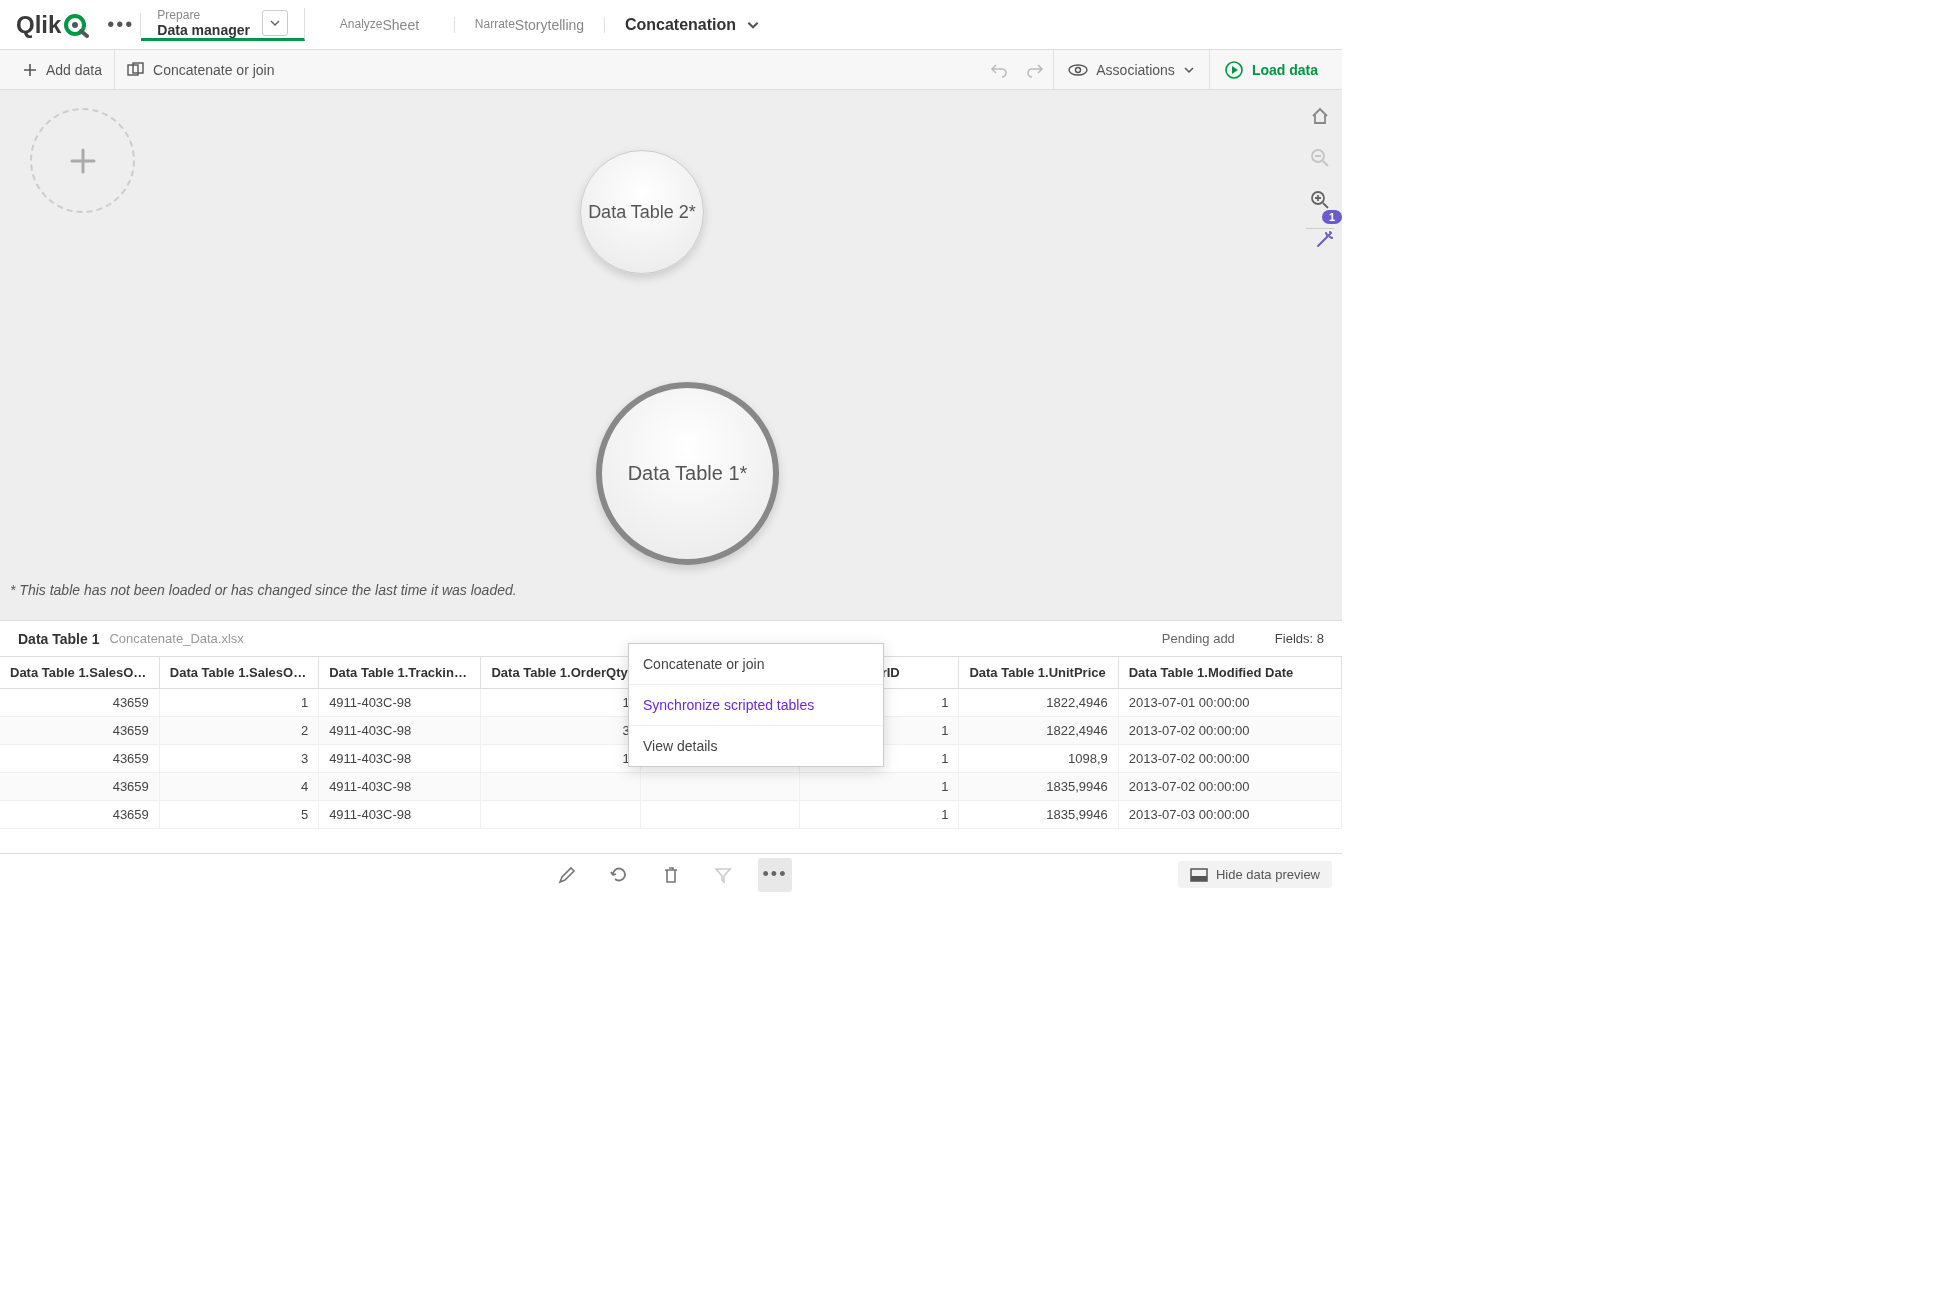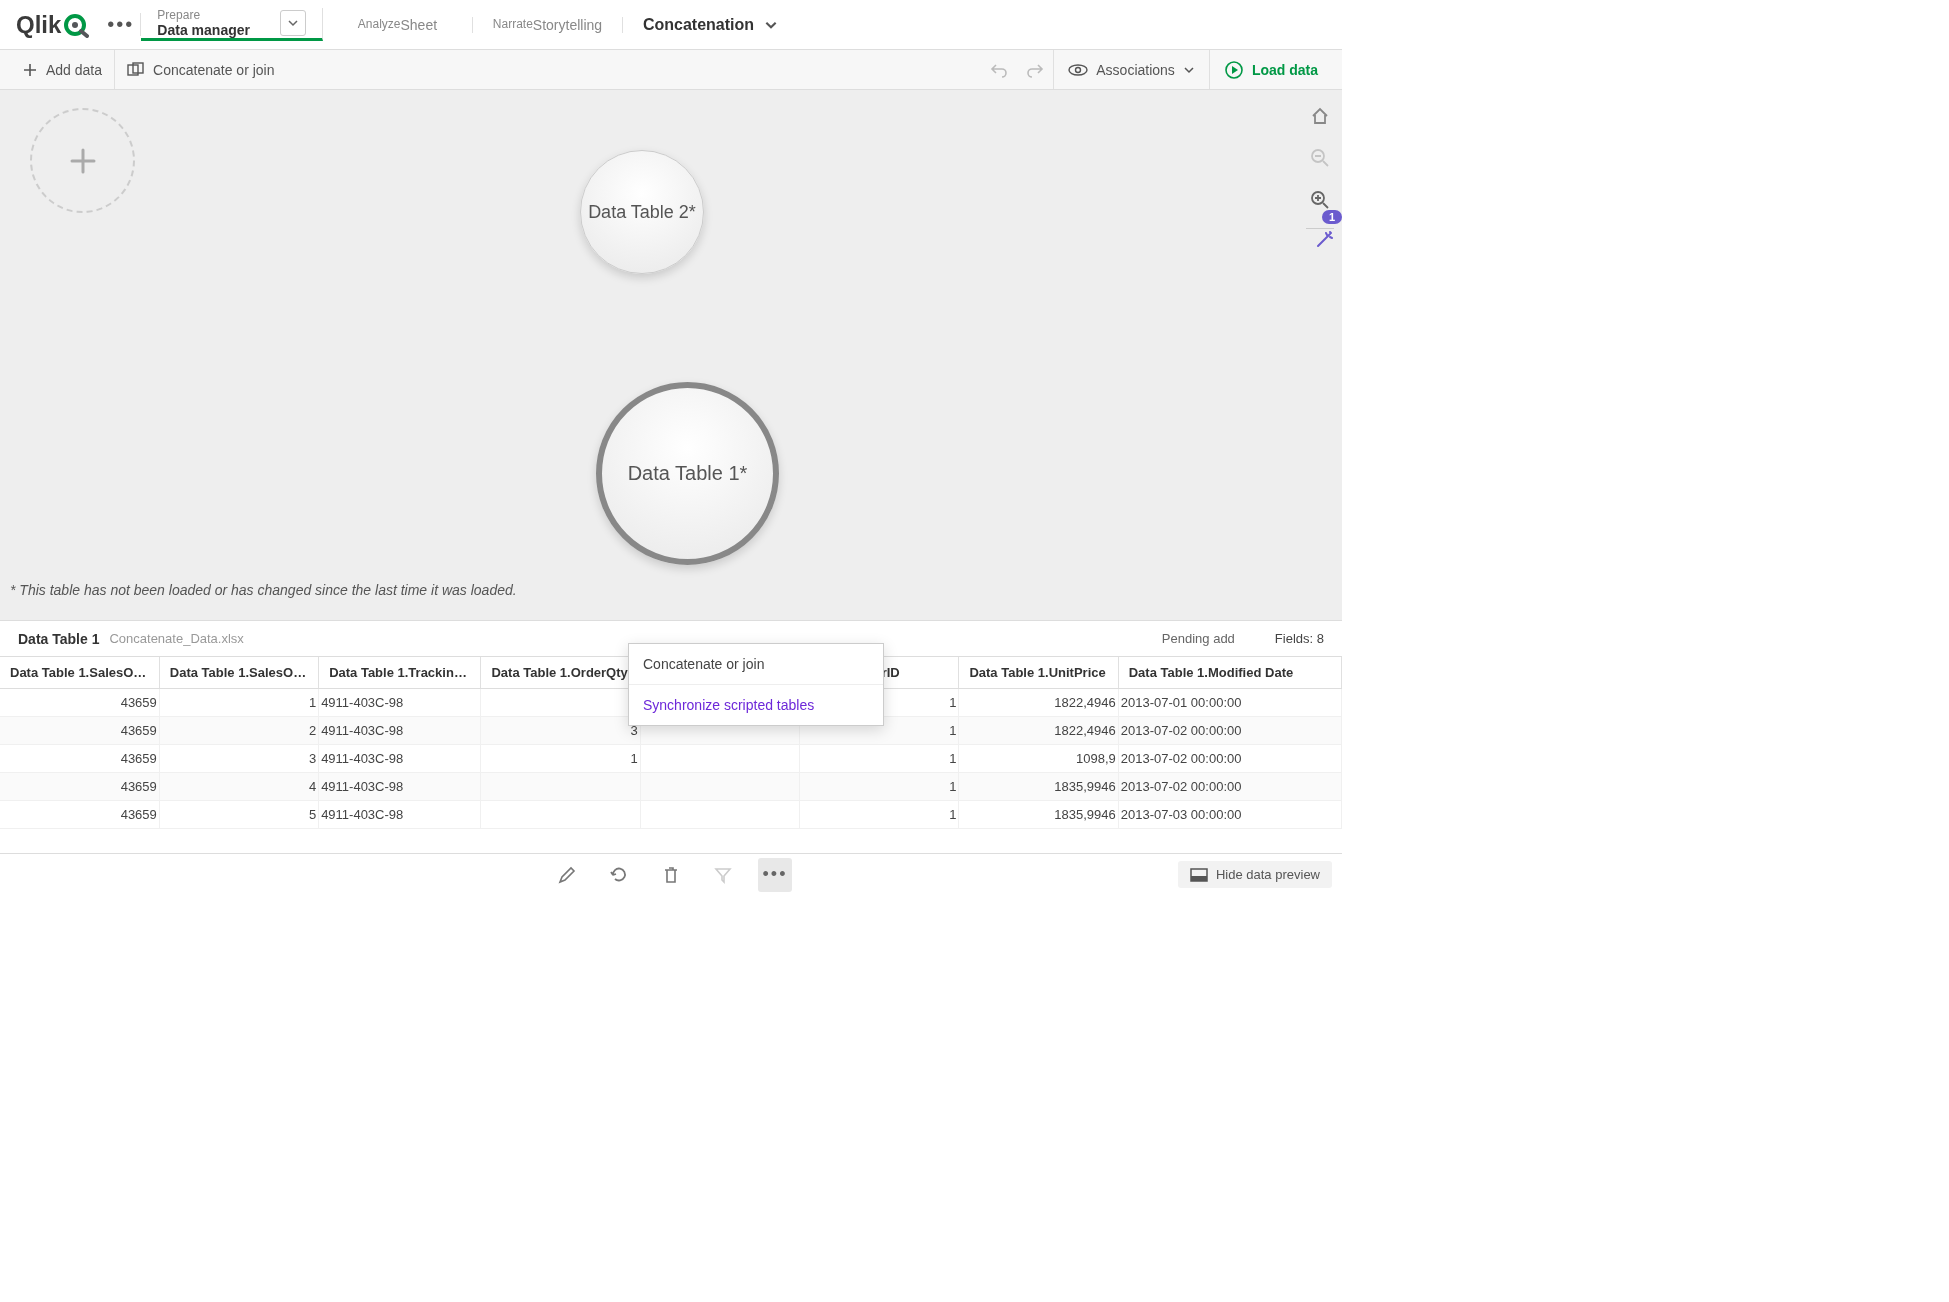--- a/index.html
+++ b/index.html
@@ -8,21 +8,21 @@
 
 .topbar { display: flex; align-items: center; height: 50px; border-bottom: 1px solid #ddd; background: #fff; }
 .logo { display: flex; align-items: center; padding: 0 12px 0 16px; font-weight: 700; font-size: 24px; color: #3a3a3a; }
 .logo svg { margin-left: 2px; }
 .more-btn { display: flex; align-items: center; justify-content: center; width: 40px; color: #555; font-size: 20px; letter-spacing: 2px; border-right: 1px solid #e0e0e0; cursor: pointer; }
 .nav-tab { display: flex; justify-content: center; padding: 0 16px; border-right: 1px solid #e0e0e0; min-width: 150px; position: relative; cursor: pointer; }
 .nav-tab .small { font-size: 12px; color: #888; }
 .nav-tab .big { font-size: 14px; color: #888; }
 .nav-tab.active .big { color: #333; font-weight: 600; }
 .nav-tab.active { border-bottom: 3px solid #009845; }
-.nav-tab.prepare { display: flex; flex-direction: row; align-items: center; gap: 30px; }
+.nav-tab.prepare { display: flex; flex-direction: row; align-items: center; gap: 12px; }
 .nav-tab.prepare .labels { display: flex; flex-direction: column; }
 .chev-btn { width: 26px; height: 26px; border: 1px solid #ccc; border-radius: 3px; display: flex; align-items: center; justify-content: center; color: #666; }
 .app-title { display: flex; align-items: center; padding: 0 20px; font-size: 16px; font-weight: 600; color: #333; gap: 10px; }
 
 
 .toolbar { display: flex; align-items: center; height: 40px; background: #f7f7f7; border-bottom: 1px solid #ddd; padding: 0 10px; }
 .tool-btn { display: flex; align-items: center; gap: 8px; padding: 0 12px; height: 100%; cursor: pointer; color: #555; border-right: 1px solid #e0e0e0; }
 .tool-btn.no-border { border-right: none; }
 .toolbar-spacer { flex: 1; }
 .tool-icon-btn { display: flex; align-items: center; justify-content: center; width: 36px; height: 100%; color: #aaa; cursor: pointer; }
@@ -51,21 +51,21 @@
 .preview-header .tname { font-weight: 600; color: #333; }
 .preview-header .fname { color: #999; font-size: 13px; }
 .preview-header .spacer { flex: 1; }
 .preview-header .pending { color: #666; font-size: 13px; }
 .preview-header .fields { color: #444; font-size: 13px; }
 
 
 .table-wrap { border-top: 1px solid #ddd; overflow: hidden; }
 table { border-collapse: collapse; width: 100%; table-layout: fixed; }
 th { text-align: left; font-weight: 600; font-size: 13px; color: #333; padding: 8px 10px; border-right: 1px solid #e0e0e0; border-bottom: 1px solid #ddd; background: #fff; white-space: nowrap; overflow: hidden; text-overflow: ellipsis; }
-td { font-size: 13px; color: #444; padding: 6px 2px; border-right: 1px solid #f0f0f0; border-bottom: 1px solid #f0f0f0; white-space: nowrap; overflow: hidden; text-overflow: ellipsis; }
+td { font-size: 13px; color: #444; padding: 6px 10px; border-right: 1px solid #f0f0f0; border-bottom: 1px solid #f0f0f0; white-space: nowrap; overflow: hidden; text-overflow: ellipsis; }
 td.num { text-align: right; }
 tr:nth-child(even) td { background: #fafafa; }
 
 
 .bottom-bar { position: absolute; bottom: 0; left: 0; right: 0; height: 42px; border-top: 1px solid #ddd; background: #fff; display: flex; align-items: center; justify-content: center; gap: 18px; }
 .bb-btn { width: 34px; height: 34px; display: flex; align-items: center; justify-content: center; color: #777; cursor: pointer; border-radius: 3px; }
 .bb-btn.disabled { color: #ccc; }
 .bb-btn.active { background: #e8e8e8; }
 .hide-preview { position: absolute; right: 10px; display: flex; align-items: center; gap: 8px; background: #f2f2f2; padding: 6px 12px; border-radius: 3px; color: #555; cursor: pointer; font-size: 13px; }
 
@@ -278,20 +278,21 @@
           <td>2013-07-03 00:00:00</td>
         </tr>
       </tbody>
   </table>
 </div>
 
 <div class="context-menu">
   <div id="ctx-items">
       <div class="item">Concatenate or join</div>
       <div class="item disabled">Synchronize scripted tables</div>
+      <div class="item">View details</div>
     </div>
 </div>
 
 <div class="bottom-bar">
   <div class="bb-btn">
     <svg width="20" height="20" viewBox="0 0 20 20">
         <path d="M3 17 L5 12 L14 3 L17 6 L8 15 L3 17 Z" fill="none" stroke="#777" stroke-width="1.6"></path>
       </svg>
   </div>
   <div class="bb-btn">

